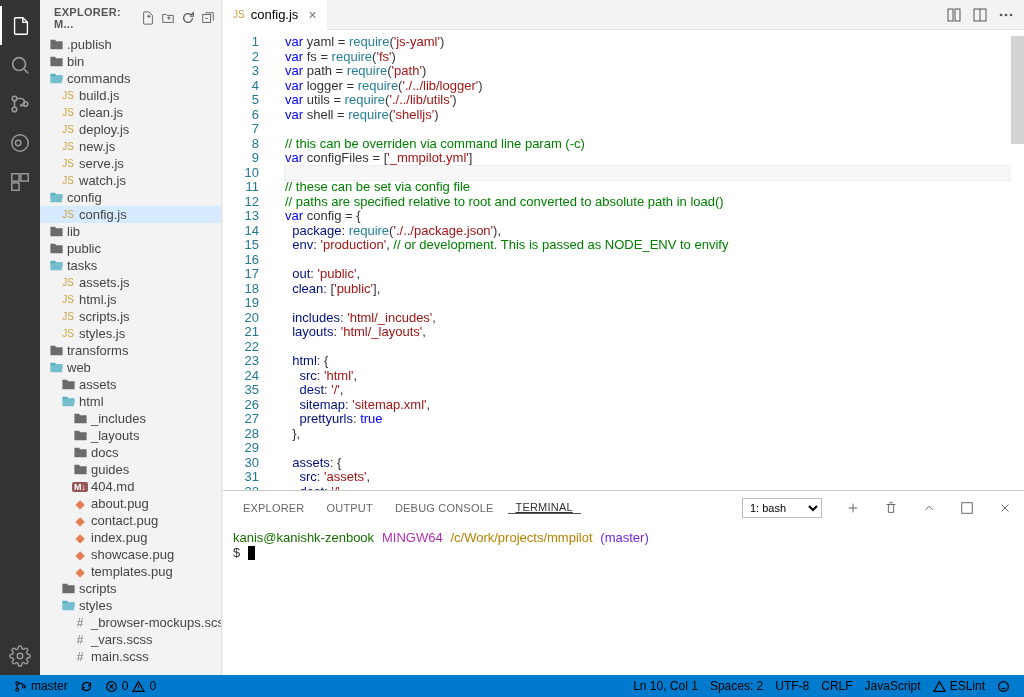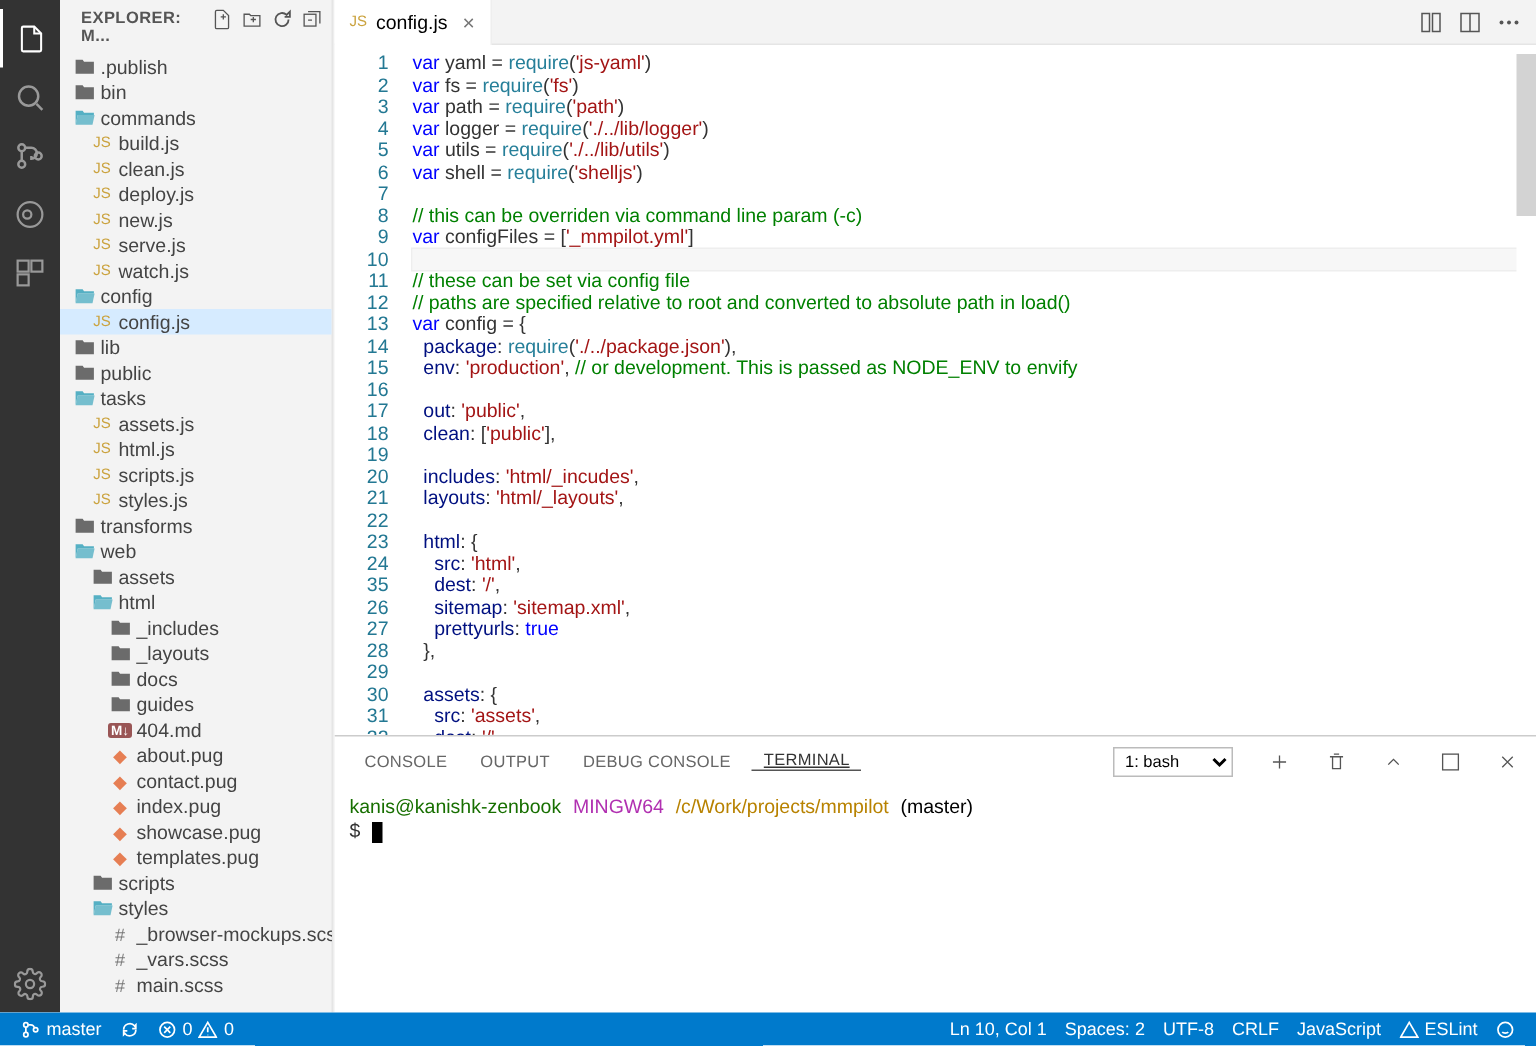--- a/index.html
+++ b/index.html
@@ -4,21 +4,21 @@
 <style>
 * { margin: 0; padding: 0; box-sizing: border-box; font-family: "Segoe UI", Arial, sans-serif; }
 body { width: 1024px; height: 697px; overflow: hidden; background: #fff; display: flex; flex-direction: column; font-size: 13px; }
 .main-area { flex: 1; display: flex; overflow: hidden; }
 .activity-bar { width: 40px; background: #333333; display: flex; flex-direction: column; align-items: center; padding-top: 6px; }
 .activity-bar .spacer { flex: 1; }
 .activity-item { width: 40px; height: 39px; display: flex; align-items: center; justify-content: center; color: #999; cursor: pointer; }
 .activity-item.active { color: #fff; border-left: 2px solid #fff; }
 .activity-item svg { width: 22px; height: 22px; }
 .sidebar { width: 182px; background: #f3f3f3; display: flex; flex-direction: column; border-right: 1px solid #e5e5e5; }
-.sidebar-header { display: flex; align-items: flex-start; padding: 6px 6px 6px 14px; font-size: 11px; color: #555; font-weight: 600; }
+.sidebar-header { display: flex; align-items: center; padding: 6px 6px 6px 14px; font-size: 11px; color: #555; font-weight: 600; }
 .sidebar-header .title { flex: 1; text-transform: uppercase; letter-spacing: .3px; }
 .sidebar-header .actions { display: flex; gap: 6px; color: #555; }
 .sidebar-header .actions svg { width: 14px; height: 14px; cursor: pointer; }
 .tree { flex: 1; overflow-y: auto; font-size: 13px; color: #444; padding-bottom: 4px; }
 .tree-row { display: flex; align-items: center; height: 17px; padding-right: 4px; white-space: nowrap; cursor: pointer; }
 .tree-row .indent { flex-shrink: 0; }
 .tree-row .icon { width: 16px; height: 16px; display: inline-flex; align-items: center; justify-content: center; margin-right: 3px; flex-shrink: 0; }
 .tree-row.selected { background: #d6ebff; }
 .folder-icon { color: #6b6b6b; }
 .folder-icon.open { color: #55b0c4; }
@@ -29,21 +29,21 @@
 .editor-area { flex: 1; display: flex; flex-direction: column; border-left: 1px solid #eee; }
 .tabbar { height: 30px; background: #f3f3f3; display: flex; align-items: center; border-bottom: 1px solid #e5e5e5; }
 .tab { display: flex; align-items: center; height: 30px; padding: 0 10px; background: #fff; border-right: 1px solid #eee; gap: 6px; cursor: pointer; }
 .tab .close { color: #777; cursor: pointer; font-size: 14px; margin-left: 4px; }
 .tabbar-actions { margin-left: auto; display: flex; gap: 10px; padding-right: 10px; color: #555; }
 .tabbar-actions svg { width: 16px; height: 16px; cursor: pointer; }
 .editor-split { flex: 1; display: flex; flex-direction: column; overflow: hidden; }
 .code-editor { flex: 1; display: flex; overflow: hidden; font-family: Consolas, "Courier New", monospace; font-size: 13px; line-height: 14.5px; position: relative; }
 .gutter { width: 48px; text-align: right; color: #237893; padding: 5px 12px 5px 0; background: #fff; user-select: none; }
 .gutter .ln { height: 14.5px; }
-.code { flex: 1; padding: 5px 0 5px 4px; white-space: pre; color: #333; overflow: hidden; }
+.code { flex: 1; padding: 5px 0 5px 4px; white-space: pre; color: #333; overflow: hidden; margin-left: 10px; }
 .code .line { height: 14.5px; }
 .code .line.current { background: #f7f7f7; outline: 1px solid #eee; }
 .kw { color: #0000ff; }
 .str { color: #a31515; }
 .cmt { color: #008000; }
 .prop { color: #001080; }
 .fn { color: #267f99; }
 .bool { color: #0000ff; }
 .mini-scroll { position: absolute; right: 0; top: 0; width: 13px; height: 100%; background: #fff; }
 .mini-scroll .thumb { position: absolute; right: 0; top: 6px; width: 13px; height: 108px; background: #c0c0c0; opacity: .7; }
@@ -51,23 +51,23 @@
 .panel-tabs { display: flex; align-items: center; height: 33px; padding: 0 12px; border-bottom: 0; font-size: 11px; color: #666; }
 .panel-tab { padding: 0 8px; margin-right: 6px; cursor: pointer; letter-spacing: .2px; }
 .panel-tab.active { color: #333; border-bottom: 1px solid #555; text-decoration: underline; }
 .panel-right { margin-left: auto; display: flex; align-items: center; gap: 24px; color: #555; }
 .panel-right select { font-size: 11px; border: 1px solid #bbb; height: 20px; width: 80px; padding-left: 3px; background:#fff; }
 .panel-right svg { width: 14px; height: 14px; cursor: pointer; }
 .terminal { flex: 1; padding: 6px 10px; font-family: Consolas, monospace; font-size: 13px; color: #333; white-space: pre; }
 .term-user { color: #176f00; }
 .term-sys { color: #b130b1; }
 .term-path { color: #b88200; }
-.term-branch { color: #000000; }
+.term-branch { color: #6d28d9; }
 .cursor-block { display: inline-block; width: 7px; height: 14px; background: #000; vertical-align: text-bottom; }
-.statusbar { height: 22px; background: #007acc; color: #ffffff; display: flex; align-items: center; font-size: 12px; padding: 0 8px; }
+.statusbar { height: 22px; background: #007acc; color: #000000; display: flex; align-items: center; font-size: 12px; padding: 0 8px; }
 .statusbar .sb-item { padding: 0 6px; display: flex; align-items: center; gap: 4px; cursor: pointer; }
 .statusbar .sb-right { margin-left: auto; display: flex; align-items: center; }
 .statusbar svg { width: 13px; height: 13px; }
 </style>
 </head>
 <body>
 
 <div class="main-area">
 
   <div class="activity-bar">
@@ -462,21 +462,21 @@
             <div class="ln">32</div>
           </div>
         <div class="code" id="code"><div class="line"><span class="kw">var</span> yaml = <span class="fn">require</span>(<span class="str">'js-yaml'</span>)</div><div class="line"><span class="kw">var</span> fs = <span class="fn">require</span>(<span class="str">'fs'</span>)</div><div class="line"><span class="kw">var</span> path = <span class="fn">require</span>(<span class="str">'path'</span>)</div><div class="line"><span class="kw">var</span> logger = <span class="fn">require</span>(<span class="str">'./../lib/logger'</span>)</div><div class="line"><span class="kw">var</span> utils = <span class="fn">require</span>(<span class="str">'./../lib/utils'</span>)</div><div class="line"><span class="kw">var</span> shell = <span class="fn">require</span>(<span class="str">'shelljs'</span>)</div><div class="line"></div><div class="line"><span class="cmt">// this can be overriden via command line param (-c)</span></div><div class="line"><span class="kw">var</span> configFiles = [<span class="str">'_mmpilot.yml'</span>]</div><div class="line current"></div><div class="line"><span class="cmt">// these can be set via config file</span></div><div class="line"><span class="cmt">// paths are specified relative to root and converted to absolute path in load()</span></div><div class="line"><span class="kw">var</span> config = {</div><div class="line">  <span class="prop">package</span>: <span class="fn">require</span>(<span class="str">'./../package.json'</span>),</div><div class="line">  <span class="prop">env</span>: <span class="str">'production'</span>, <span class="cmt">// or development. This is passed as NODE_ENV to envify</span></div><div class="line"></div><div class="line">  <span class="prop">out</span>: <span class="str">'public'</span>,</div><div class="line">  <span class="prop">clean</span>: [<span class="str">'public'</span>],</div><div class="line"></div><div class="line">  <span class="prop">includes</span>: <span class="str">'html/_incudes'</span>,</div><div class="line">  <span class="prop">layouts</span>: <span class="str">'html/_layouts'</span>,</div><div class="line"></div><div class="line">  <span class="prop">html</span>: {</div><div class="line">    <span class="prop">src</span>: <span class="str">'html'</span>,</div><div class="line">    <span class="prop">dest</span>: <span class="str">'/'</span>,</div><div class="line">    <span class="prop">sitemap</span>: <span class="str">'sitemap.xml'</span>,</div><div class="line">    <span class="prop">prettyurls</span>: <span class="bool">true</span></div><div class="line">  },</div><div class="line"></div><div class="line">  <span class="prop">assets</span>: {</div><div class="line">    <span class="prop">src</span>: <span class="str">'assets'</span>,</div><div class="line">    <span class="prop">dest</span>: <span class="str">'/'</span></div></div>
         <div class="mini-scroll">
             <div class="thumb"></div>
           </div>
       </div>
 
       <div class="panel">
         <div class="panel-tabs" id="panel-tabs">
-            <span class="panel-tab">CONSOLE</span>
+            <span class="panel-tab">EXPLORER</span>
             <span class="panel-tab">OUTPUT</span>
             <span class="panel-tab">DEBUG CONSOLE</span>
             <span class="panel-tab active">TERMINAL</span>
           <span class="panel-right">
             <select value="1: bash"><option>1: bash</option></select>
             <svg viewBox="0 0 16 16" stroke="currentColor">
                 <path d="M8 3v10M3 8h10"></path>
               </svg>
             <svg viewBox="0 0 16 16" fill="none" stroke="currentColor">
                 <path d="M3 4h10M5 4v9h6V4M6 2h4"></path>

